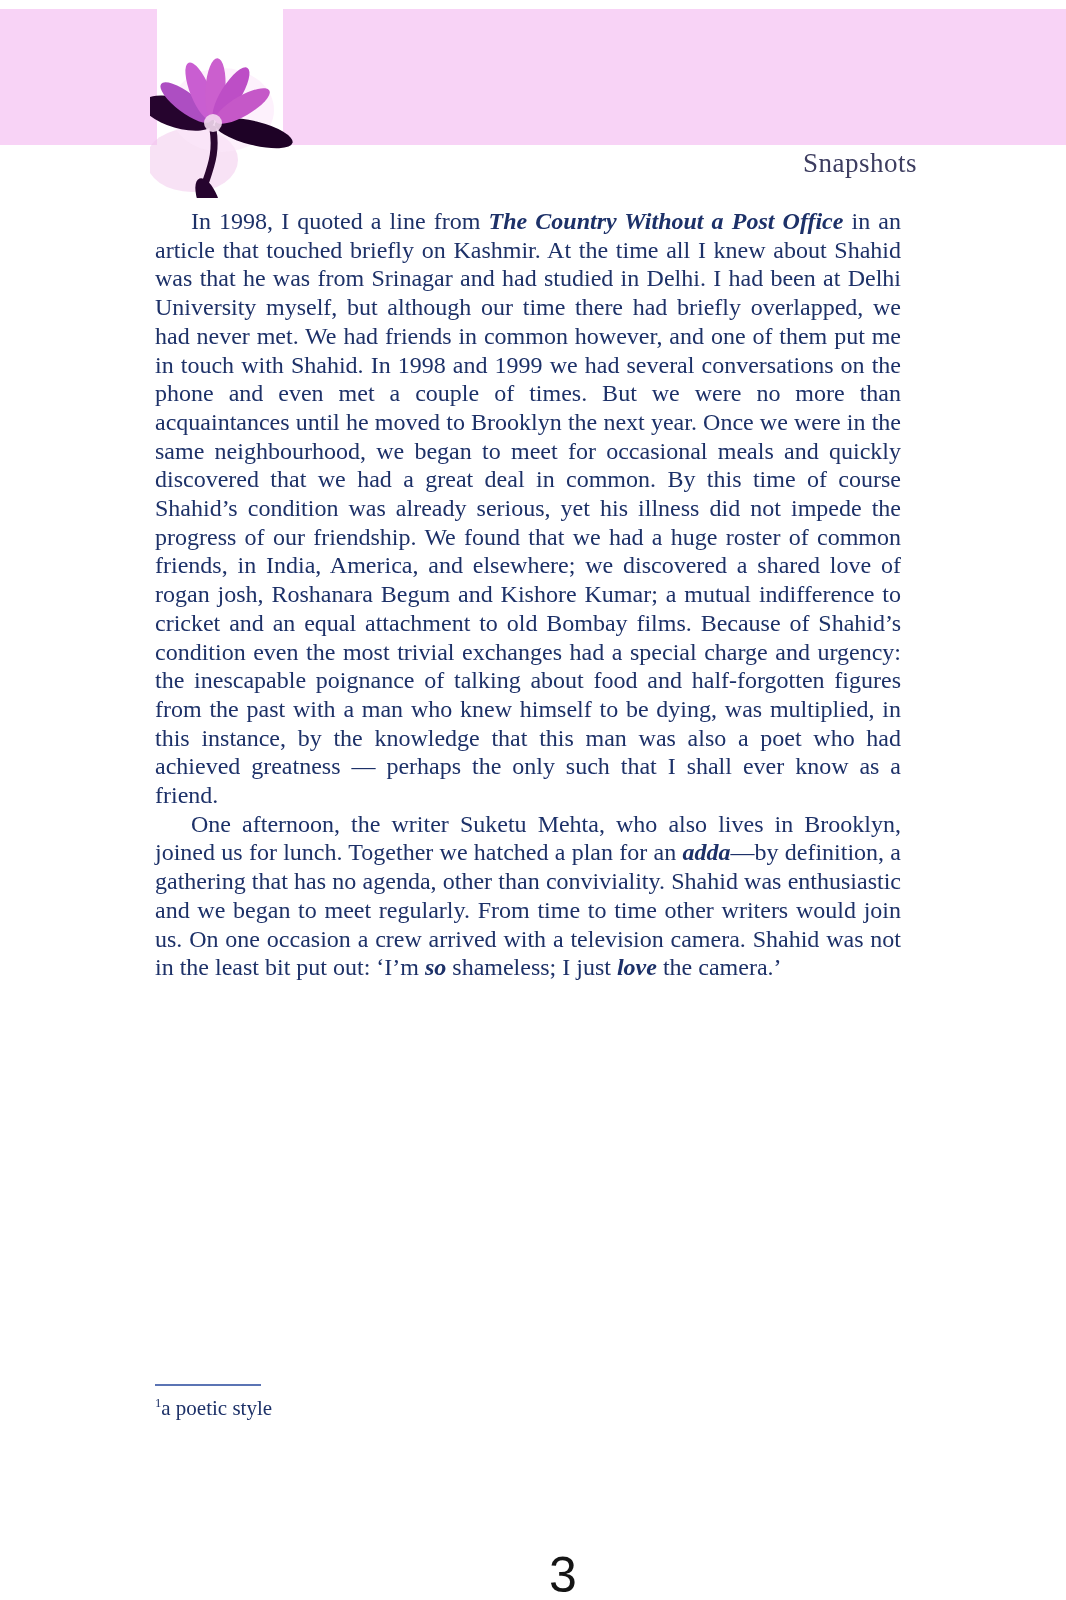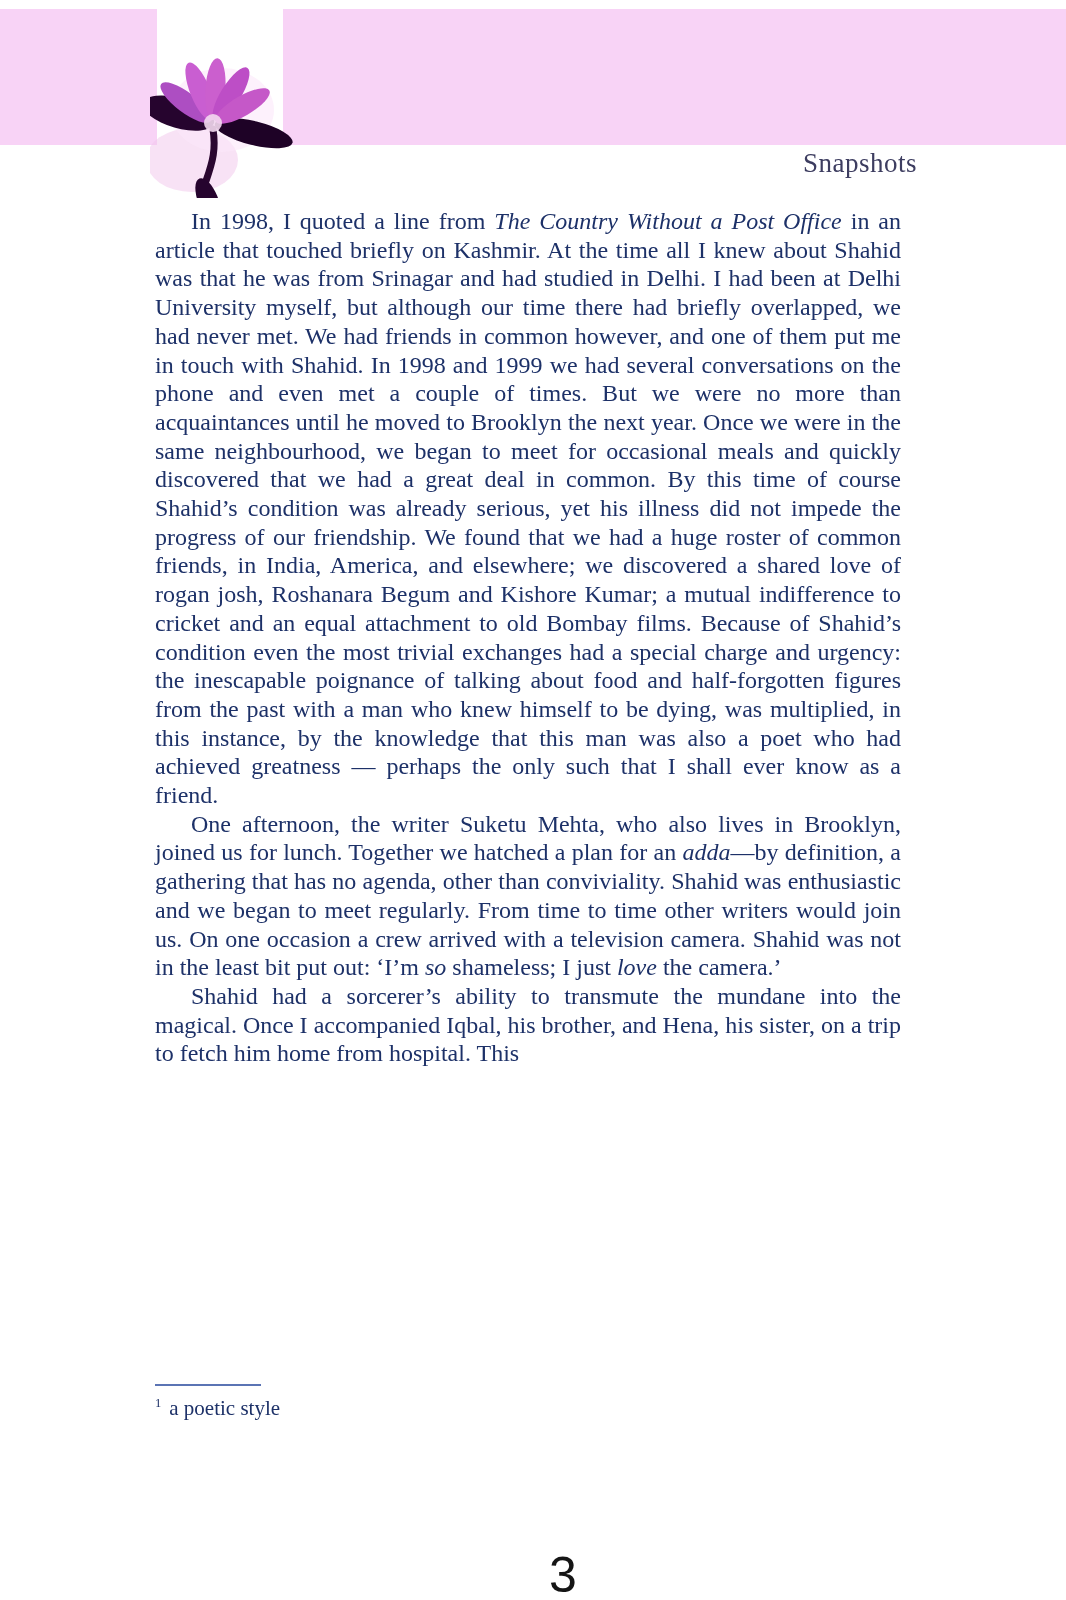--- a/index.html
+++ b/index.html
@@ -36,31 +36,31 @@
     letter-spacing:.5px;
   }
   .text-block{
     position:absolute;left:155px;top:207px;width:746px;
     font-size:24px;line-height:28.7px;
     color:var(--ink);
     text-align:justify;
   }
   .text-block p{margin:0;text-indent:36px;}
   .text-block p.first{text-indent:0;}
-  .it{font-style:italic;}
+  .it{font-style:italic;font-weight:bold;}
   sup{font-size:.6em;vertical-align:super;line-height:0;}
   .footnote-rule{
     position:absolute;left:155px;top:1384px;width:106px;height:0;
     border-top:2px solid var(--rule);
   }
   .footnote{
     position:absolute;left:155px;top:1396px;
     font-size:21px;color:var(--ink);
   }
-  .footnote .fn-text{margin-left:8px;}
+  .footnote .fn-text{margin-left:0;}
   .page-number{
     position:absolute;top:1550px;left:0;width:100%;
     text-align:center;text-indent:48px;
     font-family:"Liberation Sans", sans-serif;
     font-size:50px;line-height:1;
     color:var(--page-number-color);
   }
 </style>
 </head>
 <body>
@@ -93,21 +93,20 @@
 
       <circle cx="0" cy="0" r="9" fill="#f3d9f0" opacity="0.9"></circle>
     </g>
   </svg>
 
   <div class="chapter-title">Snapshots</div>
 
   <div class="text-block">
     <p><span>In 1998, I quoted a line from </span><span class="it">The Country Without a Post Office</span><span> in an article that touched briefly on Kashmir. At the time all I knew about Shahid was that he was from Srinagar and had studied in Delhi. I had been at Delhi University myself, but although our time there had briefly overlapped, we had never met. We had friends in common however, and one of them put me in touch with Shahid. In 1998 and 1999 we had several conversations on the phone and even met a couple of times. But we were no more than acquaintances until he moved to Brooklyn the next year. Once we were in the same neighbourhood, we began to meet for occasional meals and quickly discovered that we had a great deal in common. By this time of course Shahid’s condition was already serious, yet his illness did not impede the progress of our friendship. We found that we had a huge roster of common friends, in India, America, and elsewhere; we discovered a shared love of rogan josh, Roshanara Begum and Kishore Kumar; a mutual indifference to cricket and an equal attachment to old Bombay films. Because of Shahid’s condition even the most trivial exchanges had a special charge and urgency: the inescapable poignance of talking about food and half-forgotten figures from the past with a man who knew himself to be dying, was multiplied, in this instance, by the knowledge that this man was also a poet who had achieved greatness — perhaps the only such that I shall ever know as a friend.</span></p>
     <p><span>One afternoon, the writer Suketu Mehta, who also lives in Brooklyn, joined us for lunch. Together we hatched a plan for an </span><span class="it">adda</span><span>—by definition, a gathering that has no agenda, other than conviviality. Shahid was enthusiastic and we began to meet regularly. From time to time other writers would join us. On one occasion a crew arrived with a television camera. Shahid was not in the least bit put out: ‘I’m </span><span class="it">so</span><span> shameless; I just </span><span class="it">love</span><span> the camera.’</span></p>
-    <p><span>Shahid had a sorcerer’s ability to transmute the mundane into the magical. Once I accompanied Iqbal, his brother, and Hena, his sister, on a trip to fetch him home from hospital. This</span></p>
   </div>
 
   <div class="footnote-rule"></div>
 
   <div class="footnote">
     <sup>1</sup><span class="fn-text">a poetic style</span>
   </div>
 
   <div class="page-number">3</div>
 

